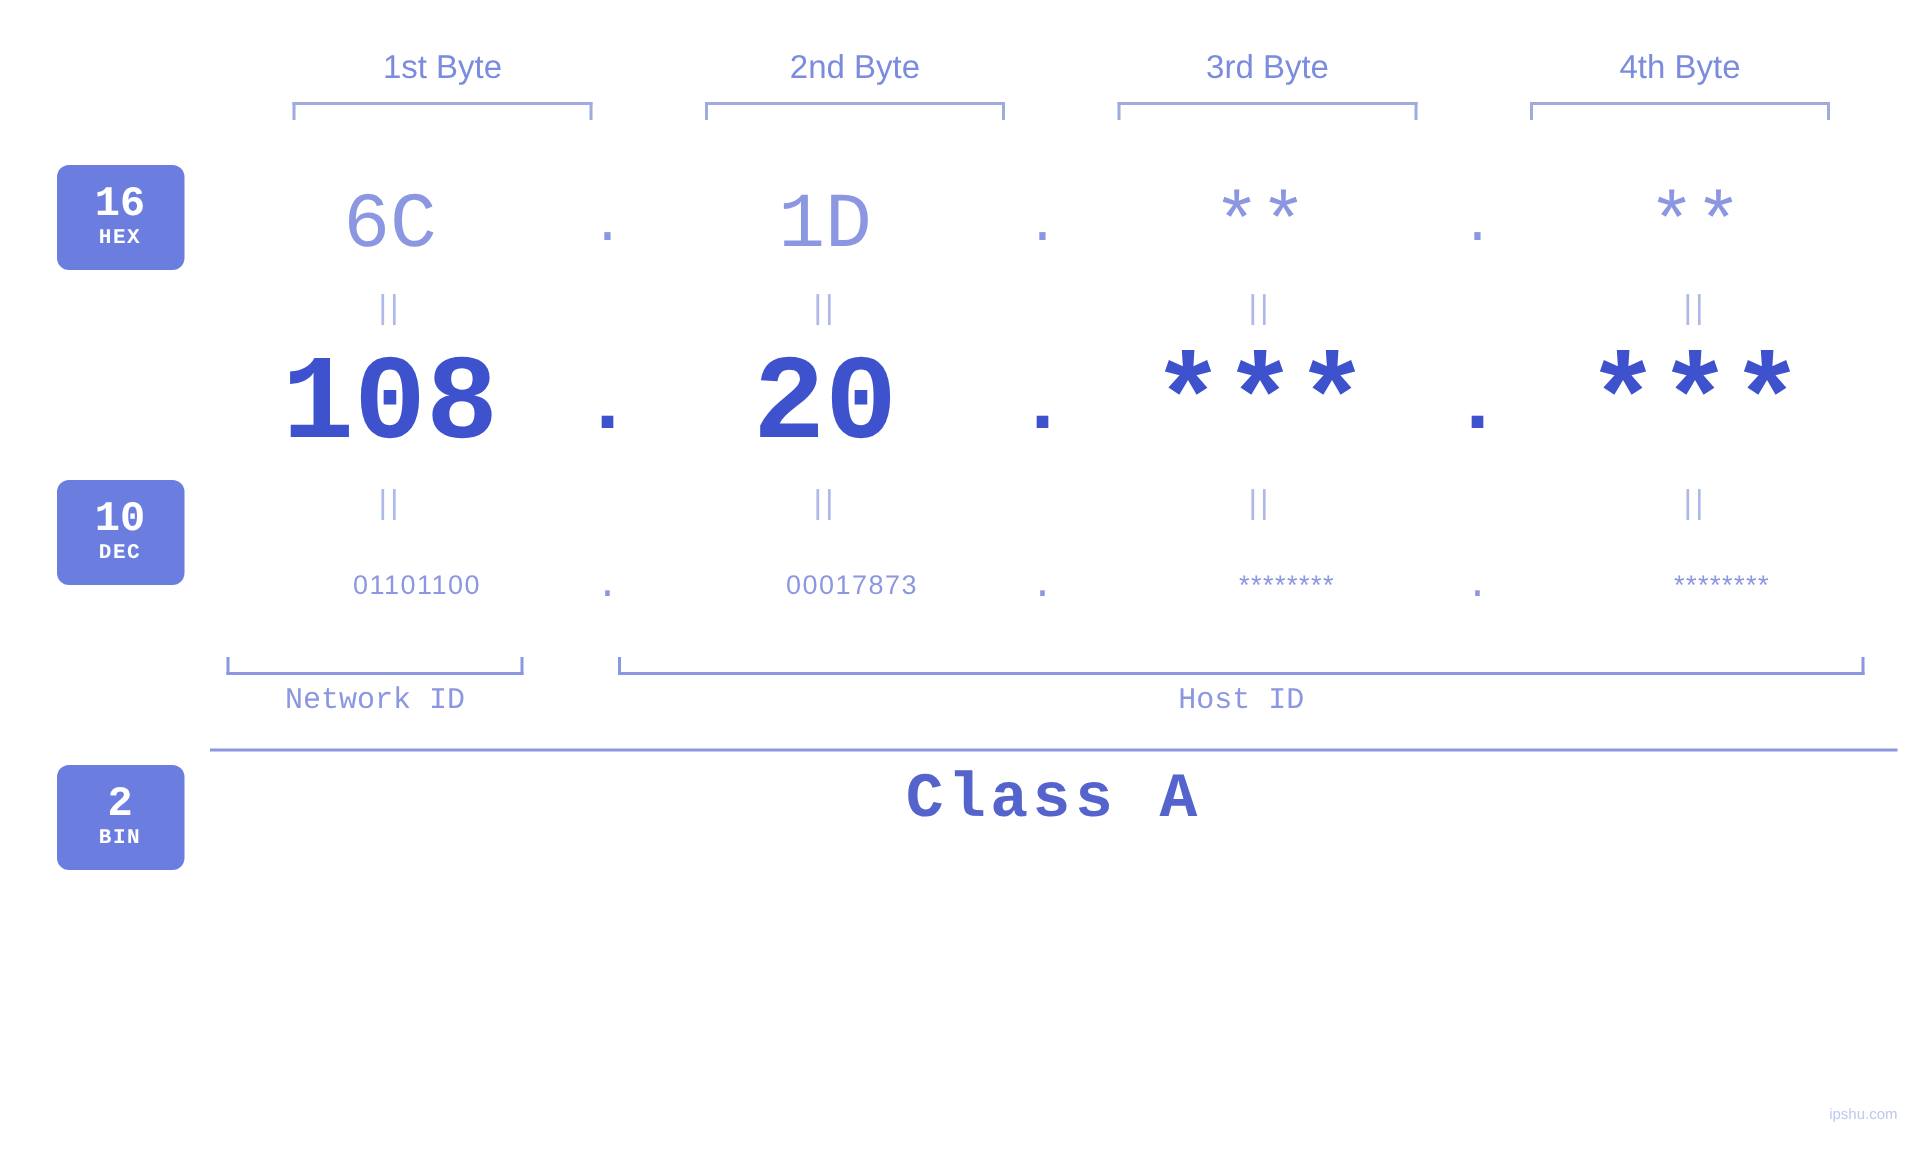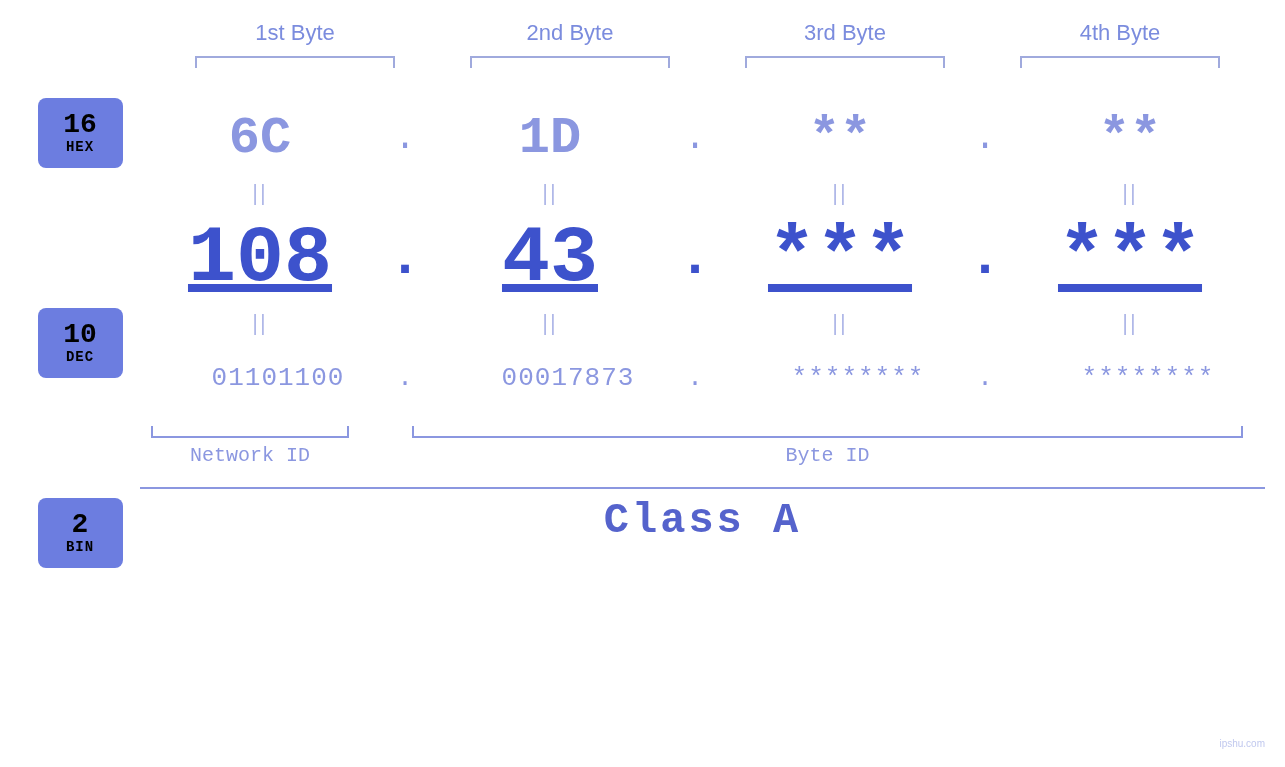--- a/index.html
+++ b/index.html
@@ -17,21 +17,21 @@
       position: relative;
     }
 
     .container {
       width: 1285px;
       height: 767px;
       position: relative;
       display: flex;
       flex-direction: column;
       align-items: center;
-      padding-top: 20px;
+      padding-top: 32px;
     }
 
     
     .byte-headers {
       display: flex;
       width: 1100px;
       margin-left: 130px;
       justify-content: space-around;
       margin-bottom: 10px;
     }
@@ -67,21 +67,21 @@
       flex-direction: column;
       align-items: center;
       width: 140px;
       padding-left: 20px;
       gap: 30px;
       margin-top: 10px;
     }
 
     .base-label {
       background-color: #6c7de0;
-      color: #000000;
+      color: #ffffff;
       border-radius: 8px;
       width: 85px;
       height: 70px;
       display: flex;
       flex-direction: column;
       align-items: center;
       justify-content: center;
       font-size: 26px;
       font-weight: bold;
       font-family: 'Courier New', Courier, monospace;
@@ -132,42 +132,41 @@
       align-items: center;
       justify-content: center;
       width: 30px;
     }
 
     
     .hex-val {
       color: #8b97e0;
       font-size: 52px;
       font-family: 'Courier New', Courier, monospace;
-      font-weight: bold;
+      font-weight: normal;
     }
 
     .hex-dot {
       color: #8b97e0;
       font-size: 36px;
     }
 
     
     .dec-val {
       color: #3d52cc;
       font-size: 80px;
       font-family: 'Courier New', Courier, monospace;
       font-weight: bold;
-      text-decoration: underline;
     }
 
     
     .bin-val {
       color: #8b97e0;
-      font-size: 26px;
-      font-family: Liberation Mono, monospace;
+      font-size: 18px;
+      font-family: Liberation Sans, sans-serif;
       letter-spacing: 1px;
       margin-left: 36px;
     }
 
     .bin-dot {
       color: #8b97e0;
       font-size: 26px;
     }
 
     
@@ -300,21 +299,21 @@
             <span class="eq-sign">||</span>
           </div>
       </div>
 
       <div class="data-row dec-row">
         <div class="cell">
           <span class="dec-val">108</span>
         </div>
         <div class="dot" style="color:#3d52cc; font-size:55px; font-weight:bold;">.</div>
         <div class="cell">
-          <span class="dec-val">43</span>
+          <span class="dec-val">20</span>
         </div>
         <div class="dot" style="color:#3d52cc; font-size:55px; font-weight:bold;">.</div>
         <div class="cell">
           <span class="dec-val masked-large">***</span>
         </div>
         <div class="dot" style="color:#3d52cc; font-size:55px; font-weight:bold;">.</div>
         <div class="cell">
           <span class="dec-val masked-large">***</span>
         </div>
       </div>
@@ -359,21 +358,21 @@
 
         <div style="display:flex; flex-direction:column; align-items:center; width:220px;">
           <div style="width:90%; height:12px; border:2px solid #8b97e0; border-top:none;"></div>
           <span style="color:#8b97e0; font-family:'Courier New',Courier,monospace; font-size:20px; margin-top:6px;">Network ID</span>
         </div>
 
         <div style="width:30px;"></div>
 
         <div style="display:flex; flex-direction:column; align-items:center; flex:1;">
           <div style="width:95%; height:12px; border:2px solid #8b97e0; border-top:none;"></div>
-          <span style="color:#8b97e0; font-family:'Courier New',Courier,monospace; font-size:20px; margin-top:6px;">Byte ID</span>
+          <span style="color:#8b97e0; font-family:'Courier New',Courier,monospace; font-size:20px; margin-top:6px;">Host ID</span>
         </div>
       </div>
 
       <div style="display:flex; flex-direction:column; align-items:center; margin-top:20px; width:100%;">
         <div style="width:100%; height:2px; background-color:#8b97e0;"></div>
         <span style="color:#5563cc; font-family:'Courier New',Courier,monospace; font-size:42px; font-weight:bold; letter-spacing:3px; margin-top:8px;">Class A</span>
       </div>
 
     </div>
   </div>

